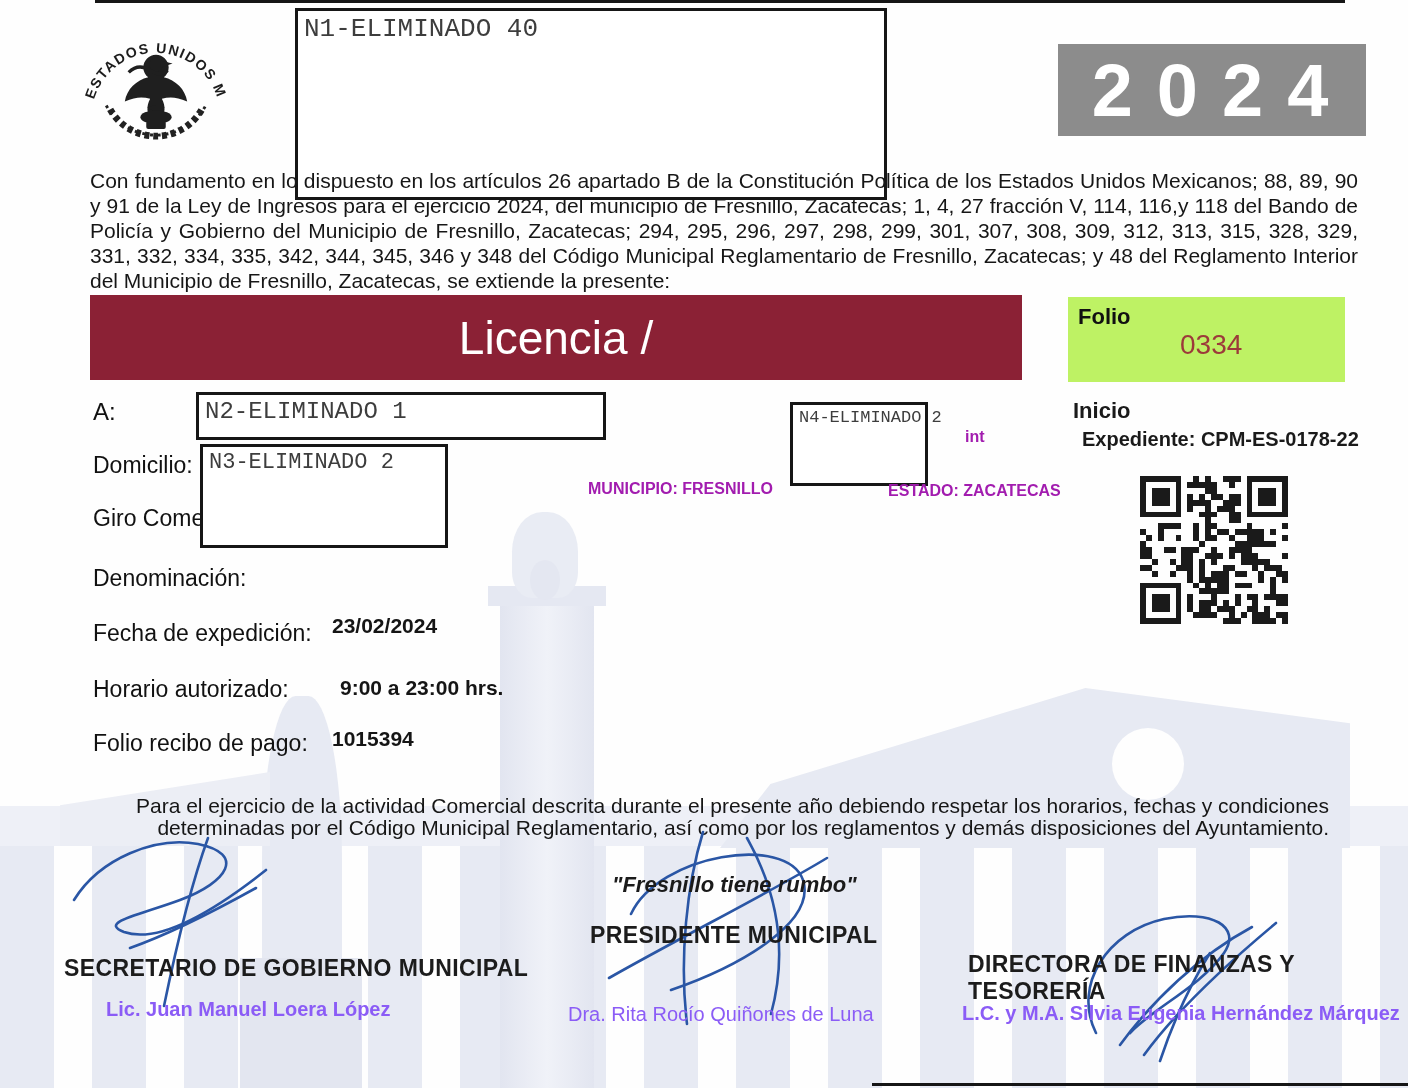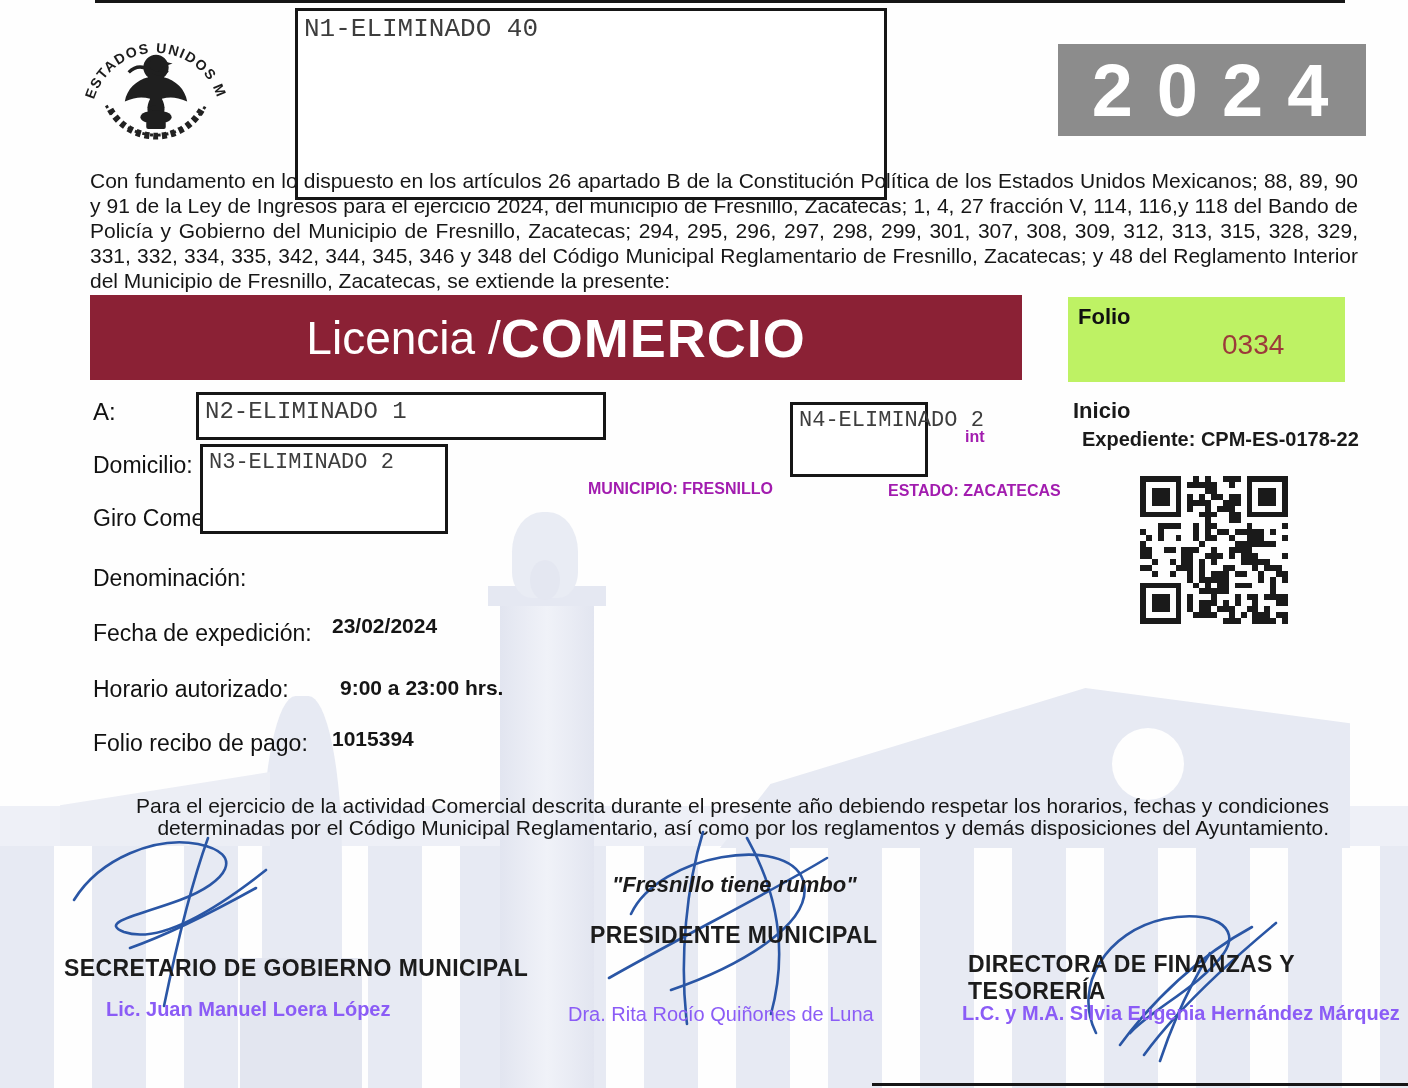--- a/index.html
+++ b/index.html
@@ -16,21 +16,21 @@
   .caps{font-size:16px;font-weight:bold;color:#a21caf;}
   #year-badge{background:var(--year-badge-bg,#8c8c8c);color:#fff;font-weight:bold;
               font-size:74px;letter-spacing:24px;display:flex;align-items:center;
               justify-content:center;padding-left:20px;}
   #banner{background:var(--banner,#8b2135);color:#fff;display:flex;align-items:center;
           justify-content:center;}
   #banner .t1{font-size:46px;}
   #banner .t2{font-size:54px;font-weight:bold;letter-spacing:1px;}
   #folio-box{background:#bef264;}
   #folio-box .fl{font-size:22px;font-weight:bold;color:#111;}
-  #folio-box .fv{font-size:28px;color:var(--folio-number,#9c3a3a);margin-left:42px;}
+  #folio-box .fv{font-size:28px;color:var(--folio-number,#9c3a3a);}
   .para{font-size:21px;line-height:25px;color:#161616;}
   .sig path{fill:none;stroke:var(--signature-ink,#2a56a5);stroke-width:2.6;
             stroke-linecap:round;stroke-linejoin:round;}
   .sigtitle{font-size:23px;font-weight:bold;letter-spacing:.4px;color:#1c1c1c;}
   .signame{font-size:20px;font-weight:bold;color:#8b5cf6;}
   .artifact{background:#161616;}
   .colbar{background:repeating-linear-gradient(90deg,var(--watermark,#e7eaf3) 0 54px,
            rgba(255,255,255,0) 54px 92px);}
 </style>
 </head>
@@ -89,46 +89,45 @@
   </div>
 
   <div id="year-badge" class="abs fg" style="left:1058px;top:44px;width:288px;height:92px;">
     <span>2024</span>
   </div>
 
   <div class="abs para fg" style="left:90px;top:168px;width:1268px;text-align:justify;">Con fundamento en lo dispuesto en los artículos 26 apartado B de la Constitución Política de los Estados Unidos Mexicanos; 88, 89, 90 y 91 de la Ley de Ingresos para el ejercicio 2024, del municipio de Fresnillo, Zacatecas; 1, 4, 27 fracción V, 114, 116,y 118 del Bando de Policía y Gobierno del Municipio de Fresnillo, Zacatecas; 294, 295, 296, 297, 298, 299, 301, 307, 308, 309, 312, 313, 315, 328, 329, 331, 332, 334, 335, 342, 344, 345, 346 y 348 del Código Municipal Reglamentario de Fresnillo, Zacatecas; y 48 del Reglamento Interior del Municipio de Fresnillo, Zacatecas, se extiende la presente:</div>
 
   <div id="banner" class="abs fg" style="left:90px;top:295px;width:932px;height:85px;">
     <span class="t1">Licencia /</span>
-    <span class="t2">COMERCIO</span>
   </div>
 
   <div id="folio-box" class="abs fg" style="left:1068px;top:297px;width:277px;height:85px;">
     <div class="fl abs" style="left:10px;top:7px;">Folio</div>
     <div class="fv abs" style="left:112px;top:32px;">0334</div>
   </div>
 
   <div class="abs label fg" style="left:93px;top:398px;font-size:24px;">A:</div>
   <div class="abs redact fg" style="left:196px;top:392px;width:410px;height:48px;font-size:24px;">
     <span>N2-ELIMINADO 1</span>
   </div>
 
-  <div class="abs redact fg" style="left:790px;top:402px;width:138px;height:75px;font-size:22px;">
+  <div class="abs redact fg" style="left:790px;top:402px;width:138px;height:84px;font-size:17px;">
     <span>N4-ELIMINADO 2</span>
   </div>
   <div class="abs caps fg" style="left:965px;top:428px;">int</div>
 
   <div class="abs fg" style="left:1073px;top:398px;font-size:22px;font-weight:bold;">Inicio</div>
   <div class="abs fg" style="left:1082px;top:428px;font-size:20px;font-weight:bold;">Expediente: CPM-ES-0178-22</div>
 
   <div class="abs label fg" style="left:93px;top:452px;">Domicilio:</div>
 
   <div class="abs label fg" style="left:93px;top:505px;">Giro Come</div>
 
-  <div class="abs redact fg" style="left:200px;top:444px;width:248px;height:90px;font-size:22px;">
+  <div class="abs redact fg" style="left:200px;top:444px;width:248px;height:104px;font-size:22px;">
     <span>N3-ELIMINADO 2</span>
   </div>
 
   <div class="abs caps fg" style="left:588px;top:480px;">MUNICIPIO: FRESNILLO</div>
   <div class="abs caps fg" style="left:888px;top:482px;">ESTADO: ZACATECAS</div>
 
   <div id="qr" class="abs fg" style="left:1140px;top:476px;width:148px;height:148px;"><svg viewBox="0 0 25 25" width="148" height="148" shape-rendering="crispEdges">
         <rect x="0" y="0" width="1" height="1" fill="#1a1a1a"></rect>
         <rect x="1" y="0" width="1" height="1" fill="#1a1a1a"></rect>
         <rect x="2" y="0" width="1" height="1" fill="#1a1a1a"></rect>

